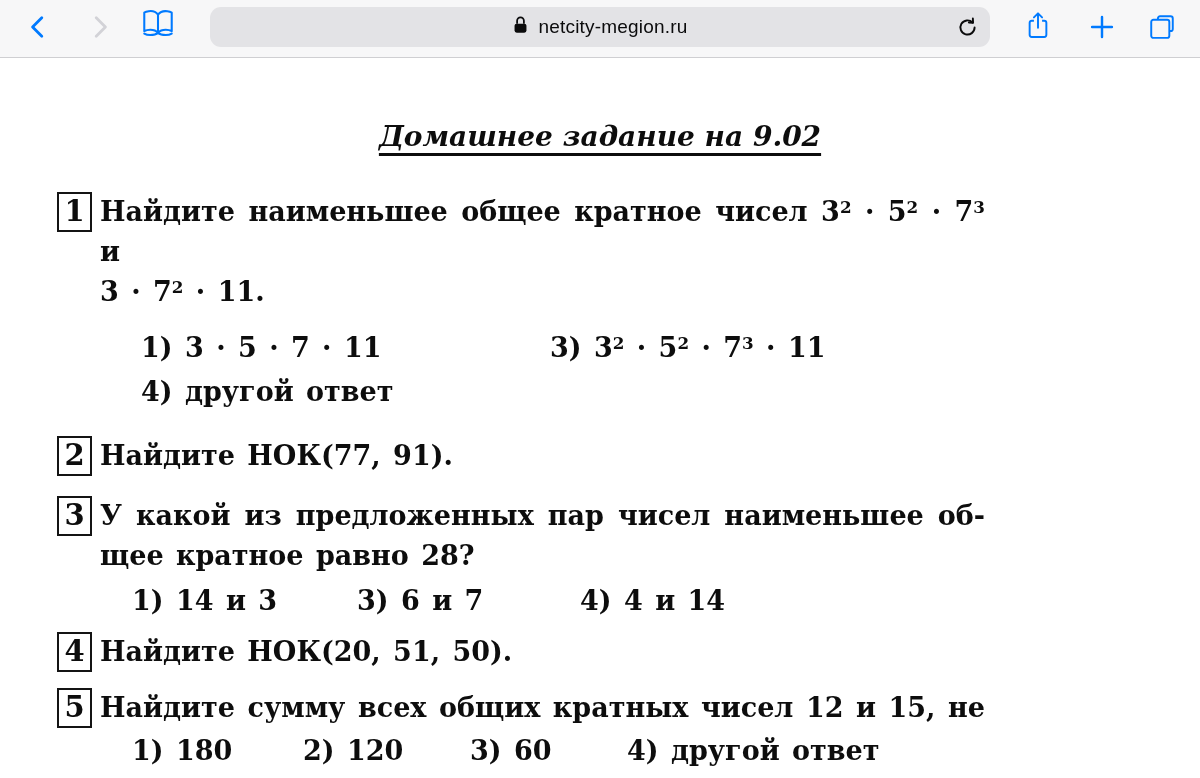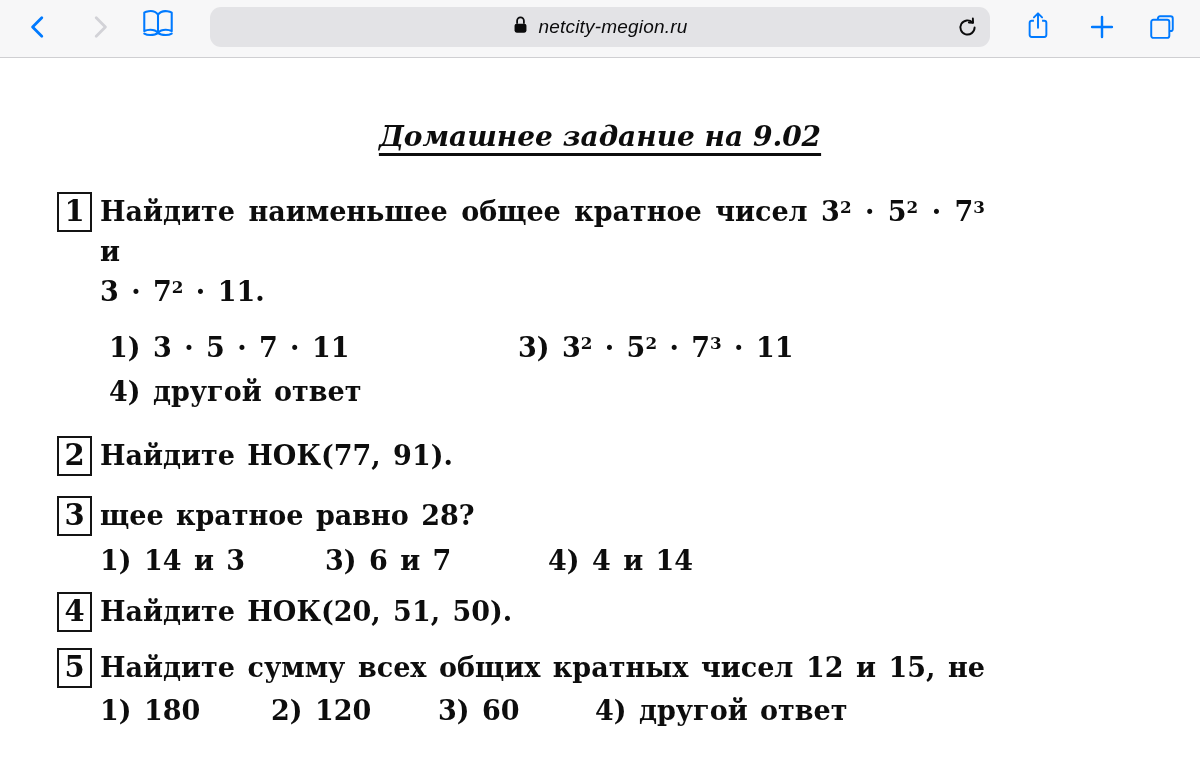--- a/index.html
+++ b/index.html
@@ -1,21 +1,21 @@
 <!DOCTYPE html>
 <html><head>
 <meta charset="utf-8">
 <style>
   * { margin:0; padding:0; box-sizing:border-box; }
   html,body { width:1200px; height:778px; background:#fff; overflow:hidden;
               font-family:"DejaVu Serif", serif; }
 
   
   .toolbar { position:relative; width:1200px; height:58px; background:#f7f7f8;
-             border-bottom:1px solid #cfcfd2;font-style:italic; }
+             border-bottom:1px solid #cfcfd2; }
   .tbtn { position:absolute; top:13px; width:32px; height:32px; display:flex;
           align-items:center; justify-content:center; cursor:pointer; }
   .btn-back    { left:22px; }
   .btn-forward { left:84px; }
   .btn-book    { left:142px; top:10px; }
   .btn-share   { left:1022px; top:11px; }
   .btn-plus    { left:1086px; }
   .btn-tabs    { left:1146px; }
 
   .urlfield { position:absolute; left:210px; top:7px; width:780px; height:40px;
@@ -37,21 +37,21 @@
   .problem { position:relative; padding-left:43px; font-weight:bold;
              font-size:27px; word-spacing:3px; }
   .pnum { position:absolute; left:0; top:0; width:35px; height:40px;
           border:2.5px solid #141414; text-align:center; line-height:35px;
           font-size:29px; font-weight:bold; }
   .pline { line-height:40px; white-space:nowrap; }
   .jl { white-space:normal; text-align:justify; text-align-last:justify; }
   sup { font-size:62%; line-height:0; position:relative; top:-0.5em;
         vertical-align:baseline; }
 
-  .opts { display:grid; line-height:44px; }
+  .opts { display:grid; line-height:44px;margin-left:32px; }
   .opts-1 { margin-top:14px; grid-template-columns:409px auto; padding-left:9px; }
   .opts-3 { margin-top:4px;  grid-template-columns:225px 223px 202px auto; line-height:42px; }
   .opts-5 { margin-top:2px;  grid-template-columns:171px 167px 157px auto; line-height:42px; }
   .opt { white-space:nowrap; }
 
   .p1 { margin-top:26px; }
   .p2 { margin-top:22px; }
   .p3 { margin-top:20px; }
   .p4 { margin-top:10px; }
   .p5 { margin-top:16px; }
@@ -153,20 +153,21 @@
       </div>
     </section>
 
     <section class="problem p2">
       <span class="pnum">2</span>
       <div class="pline">Найдите НОК(77, 91).</div>
     </section>
 
     <section class="problem p3">
       <span class="pnum">3</span>
+      <div class="pline jl">У какой из предложенных пар чисел наименьшее об-</div>
       <div class="pline">щее кратное равно 28?</div>
       <div class="opts opts-3">
         <span class="opt">1) 14 и 3</span>
         <span class="opt">3) 6 и 7</span>
         <span class="opt">4) 4 и 14</span>
       </div>
     </section>
 
     <section class="problem p4">
       <span class="pnum">4</span>

